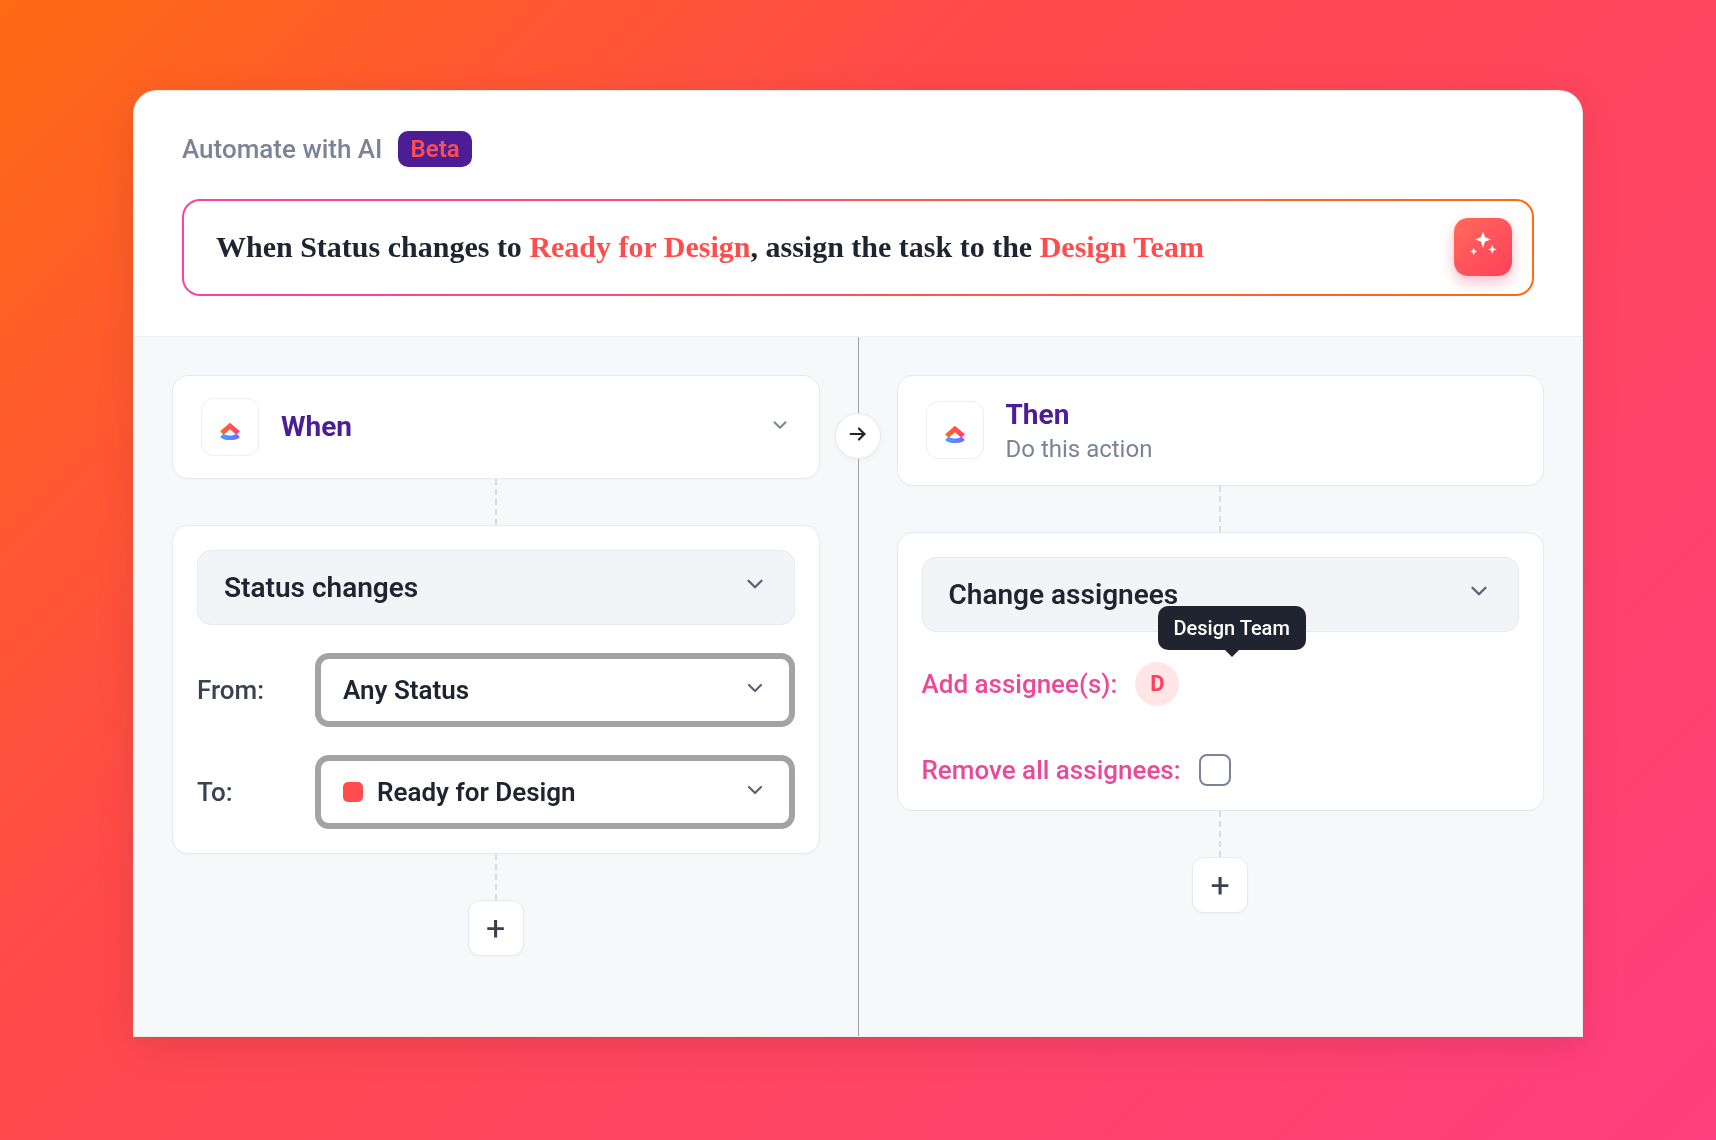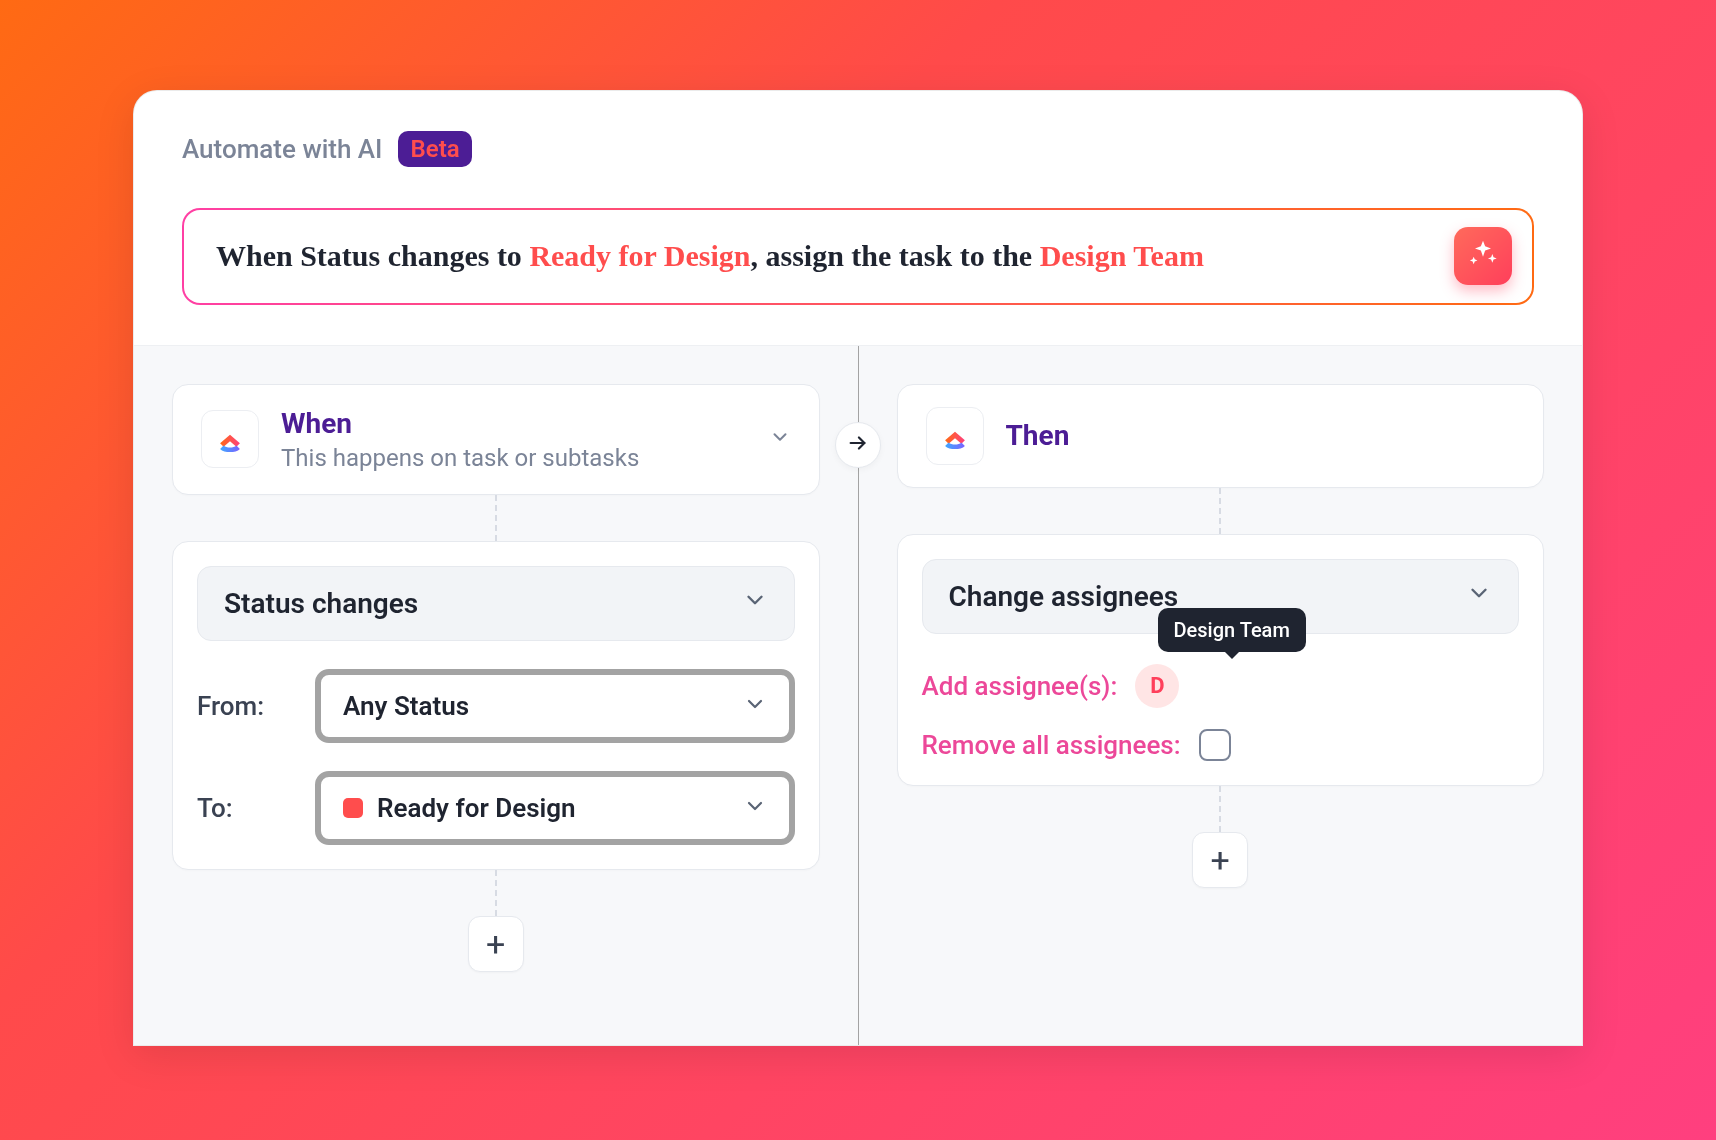--- a/index.html
+++ b/index.html
@@ -14,21 +14,21 @@
     background: #ffffff;
     border-radius: 24px 24px 0 0;
     border: 1px solid rgba(0,0,0,0.08);
     box-shadow: 0 10px 40px rgba(0,0,0,0.10);
     overflow: hidden;
   }
   
   .top {
     padding: 40px 48px 40px 48px;
   }
-  .title-row { display: flex; align-items: center; gap: 16px; margin-bottom: 41px; }
+  .title-row { display: flex; align-items: center; gap: 16px; margin-bottom: 32px; }
   .title-text { font-size: 26px; color: #7b8497; font-weight: 500; }
   .beta-badge {
     background: #4c1d95;
     color: #ff4d4d;
     font-size: 24px;
     font-weight: 600;
     padding: 4px 12px;
     border-radius: 10px;
   }
   .prompt-box {
@@ -245,21 +245,20 @@
                 </linearGradient>
               <linearGradient id="g2" x1="0" x2="1">
                   <stop offset="0" stop-color="#3fa9ff"></stop>
                   <stop offset="1" stop-color="#7b61ff"></stop>
                 </linearGradient>
             </defs>
           </svg>
         </div>
         <div class="header-labels">
           <div class="header-title">When</div>
-          <div class="header-sub">This happens on task or subtasks</div>
         </div>
         <span class="header-caret">
           <svg viewBox="0 0 24 24" fill="none" stroke-width="2.2" stroke-linecap="round" stroke-linejoin="round">
               <polyline points="6 9 12 15 18 9"></polyline>
             </svg>
         </span>
       </div>
 
       <div class="connector"></div>
 
@@ -324,20 +323,21 @@
                 </linearGradient>
               <linearGradient id="g4" x1="0" x2="1">
                   <stop offset="0" stop-color="#3fa9ff"></stop>
                   <stop offset="1" stop-color="#7b61ff"></stop>
                 </linearGradient>
             </defs>
           </svg>
         </div>
         <div class="header-labels">
           <div class="header-title">Then</div>
+          <div class="header-sub">Do this action</div>
         </div>
       </div>
 
       <div class="connector"></div>
 
       <div class="card config-card">
         <div class="select-box">
           <span>Change assignees</span>
           <span>
             <svg viewBox="0 0 24 24" fill="none" stroke-width="2.2" stroke-linecap="round" stroke-linejoin="round">
@@ -347,21 +347,21 @@
         </div>
 
         <div class="then-row">
           <div class="tooltip">Design Team</div>
           <span class="then-label">Add assignee(s):</span>
           <div class="avatar">
             <span>D</span>
           </div>
         </div>
 
-        <div class="then-row" style="margin-top:21px">
+        <div class="then-row" style="margin-top:48px">
           <span class="then-label">Remove all assignees:</span>
           <div class="checkbox"></div>
         </div>
       </div>
 
       <div class="connector"></div>
 
       <div class="add-btn">
         <span>+</span>
       </div>

